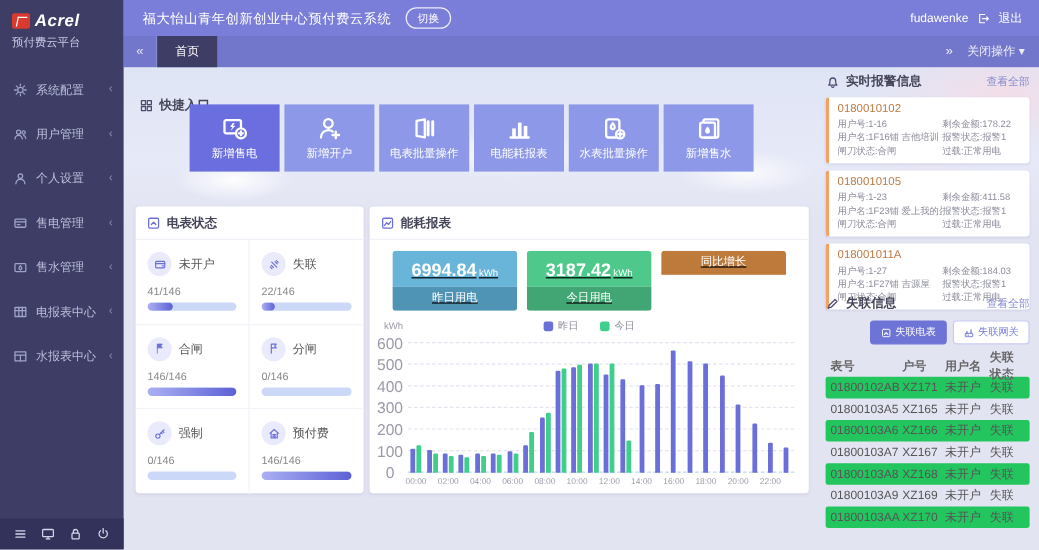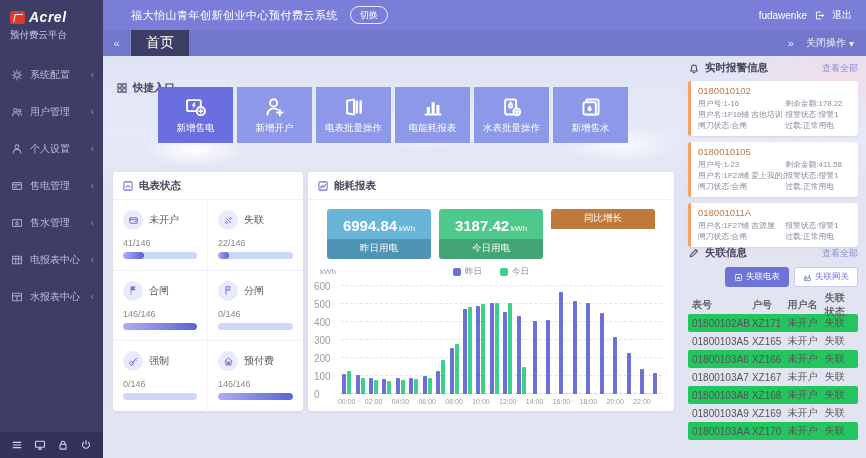--- a/index.html
+++ b/index.html
@@ -18,30 +18,30 @@
   .menu-item { display:flex; align-items:center; height:37px; padding:0 9px 0 11px; color:#bcbfda; font-size:10px; gap:7px; cursor:pointer; }
   .mi-icon { width:12px; height:12px; color:#9fa3cc; flex:0 0 auto; }
   .mi-icon svg { width:12px; height:12px; display:block; }
   .mi-chev { margin-left:auto; color:#888cb8; font-size:10px; }
   .side-footer { position:absolute; bottom:0; left:0; width:103px; height:26px; background:#32325a; display:flex; align-items:center; justify-content:space-around; padding:0 6px; }
   .sf-icon { color:#d4d6ea; width:12px; height:12px; cursor:pointer; }
   .sf-icon svg { width:12px; height:12px; display:block; }
 
   
   .header { position:absolute; left:103px; top:0; right:0; height:30px; background:#7a7ed9; display:flex; align-items:center; color:#fff; z-index:5; }
-  .header-title { font-size:11px; margin-left:28px; letter-spacing:.5px; }
+  .header-title { font-size:11px; margin-left:16px; letter-spacing:.5px; }
   .switch-btn { margin-left:12px; font-size:9px; border:1px solid rgba(255,255,255,.85); border-radius:9px; padding:1.5px 9px; cursor:pointer; }
   .header-right { margin-left:auto; display:flex; align-items:center; gap:7px; margin-right:14px; font-size:10px; }
   .hr-icon { width:11px; height:11px; } .hr-icon svg { width:11px; height:11px; display:block; }
   .logout-label { cursor:pointer; }
 
   
   .tabbar { position:absolute; left:103px; top:30px; right:0; height:26px; background:#7377cb; display:flex; align-items:center; z-index:5; }
   .tab-collapse { width:28px; height:26px; display:flex; align-items:center; justify-content:center; color:#e4e5f6; font-size:11px; cursor:pointer; border-right:1px solid rgba(255,255,255,.14); }
-  .tab-active { background:#3d3d66; color:#fff; font-size:14px; height:26px; display:flex; align-items:center; padding:0 15px; cursor:pointer; }
+  .tab-active { background:#3d3d66; color:#fff; font-size:10px; height:26px; display:flex; align-items:center; padding:0 15px; cursor:pointer; }
   .tab-right { margin-left:auto; display:flex; align-items:center; gap:12px; color:#ecedf8; font-size:10px; margin-right:12px; }
   .tab-scroll { cursor:pointer; font-size:11px; }
   .close-ops { cursor:pointer; display:flex; align-items:center; gap:3px; }
 
   
   .content { position:absolute; left:103px; top:56px; right:0; bottom:0; background:#e3e4f2; z-index:1; }
   .content::before { content:""; position:absolute; left:0; right:0; top:0; height:130px; pointer-events:none;
     background:
       radial-gradient(70px 26px at 12% 72%, rgba(255,255,255,.95), transparent 70%),
       radial-gradient(95px 30px at 42% 55%, rgba(255,255,255,.85), transparent 70%),
@@ -76,35 +76,35 @@
   .mc-head { display:flex; align-items:center; gap:6px; }
   .mc-icon { width:20px; height:20px; border-radius:50%; background:#e9eafb; display:flex; align-items:center; justify-content:center; color:#6b6fd8; }
   .mc-icon svg { width:11px; height:11px; display:block; }
   .mc-label { font-size:10px; color:#555; }
   .mc-value { font-size:9px; color:#888; margin:8px 0 4px; }
   .bar-track { height:7px; border-radius:4px; background:#cbd8f7; overflow:hidden; }
   .bar-fill { height:100%; border-radius:4px; background:linear-gradient(90deg,#abb0f3,#5c61d6); }
 
   
   #energy-panel { left:205px; top:116px; width:366px; height:239px; }
-  .stats-row { display:flex; gap:8px; justify-content:center; margin-top:9px; }
+  .stats-row { display:flex; gap:8px; justify-content:center; margin-top:9px;text-decoration:underline; }
   .stat { width:104px; text-align:center; border-radius:3px; overflow:hidden; color:#fff; cursor:default; }
   .stat-val { font-size:15px; font-weight:bold; padding:8px 0 5px; }
   .stat-unit { font-size:8px; font-weight:normal; margin-left:2px; }
   .stat-label { font-size:9.5px; padding:3px 0 4px; }
   .legend-row { position:relative; height:13px; margin-top:7px; }
   .kwh-label { position:absolute; left:12px; top:1px; font-size:8px; color:#9a9aa8; }
   .legend { position:absolute; left:0; right:0; top:0; display:flex; justify-content:center; gap:18px; }
   .legend-item { display:flex; align-items:center; gap:4px; font-size:8.5px; color:#8a8a99; cursor:pointer; }
   .legend-swatch { width:8px; height:8px; border-radius:2px; }
   .chart-wrap { position:relative; margin:3px 8px 0 6px; height:126px; }
   .plot { position:absolute; left:26px; right:4px; top:4px; bottom:14px; }
   .gridline { position:absolute; left:0; right:0; height:0; border-top:1px dashed #e2e4ee; }
   .gridline.base { border-top:1px dashed #bcd9ef; }
-  .ylab { position:absolute; width:22px; text-align:left; font-size:10px; color:#9a9aa8; left:-26px; transform:translateY(-50%); }
+  .ylab { position:absolute; width:22px; text-align:center; font-size:13px; color:#9a9aa8; left:-26px; transform:translateY(-50%); }
   .groups { position:absolute; left:0; right:0; top:0; bottom:0; display:flex; align-items:flex-end; }
   .group { flex:1; display:flex; align-items:flex-end; justify-content:center; gap:1px; height:100%; }
   .bar { width:4px; border-radius:1px 1px 0 0; }
   .xlabels { position:absolute; left:26px; right:4px; bottom:0; height:12px; display:flex; }
   .xslot { flex:1; position:relative; }
   .xslot span { position:absolute; left:50%; transform:translateX(-50%); top:2px; font-size:7px; color:#9a9aa8; white-space:nowrap; }
 
   
   .alarm-section { position:absolute; left:585px; top:5px; width:170px; z-index:2; }
   .alarm-card { background:#fff; border-left:3px solid #f3a263; border-radius:3px; margin-top:6px; padding:4px 7px 5px; box-shadow:0 1px 2px rgba(80,80,140,.1); cursor:pointer; }
@@ -676,20 +676,24 @@
             <span class="r">报警状态:报警1</span>
           </div>
           <div class="alarm-row">
             <span class="l">闸刀状态:合闸</span>
             <span class="r">过载:正常用电</span>
           </div>
         </div>
         <div class="alarm-card">
           <div class="alarm-id">018001011A</div>
           <div class="alarm-row">
+            <span class="l">用户号:1-27</span>
+            <span class="r">剩余金额:184.03</span>
+          </div>
+          <div class="alarm-row">
             <span class="l">用户名:1F27铺 吉源屋</span>
             <span class="r">报警状态:报警1</span>
           </div>
           <div class="alarm-row">
             <span class="l">闸刀状态:合闸</span>
             <span class="r">过载:正常用电</span>
           </div>
         </div>
       </div>
   </div>

